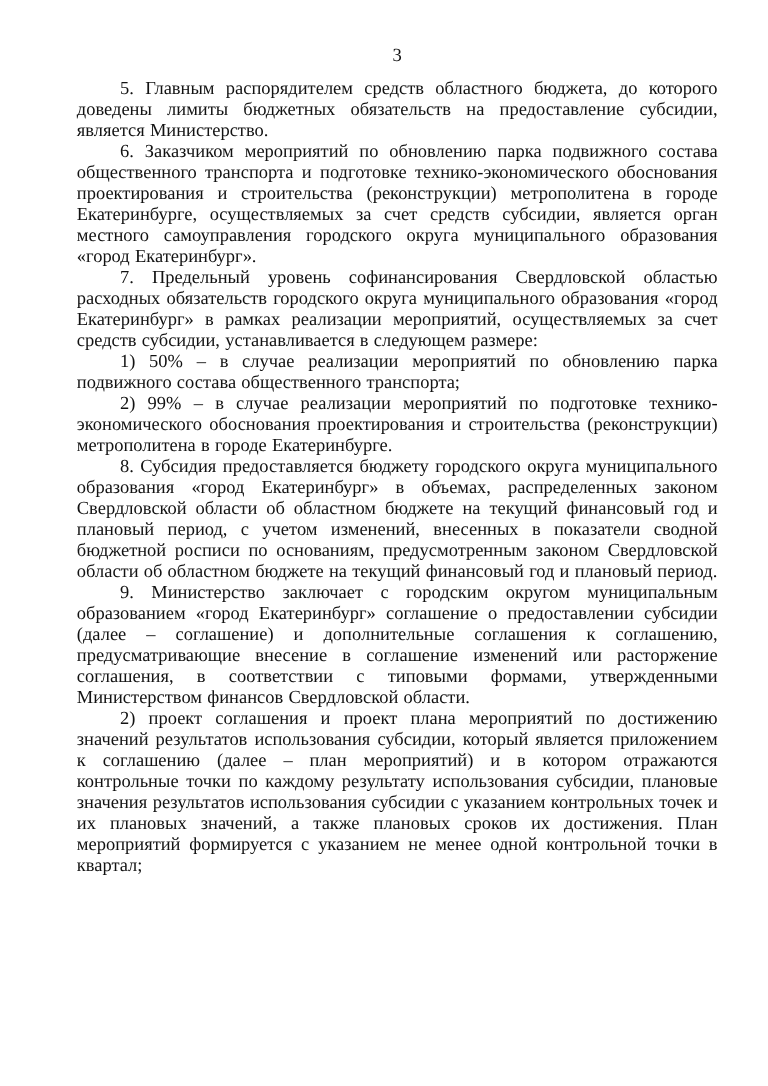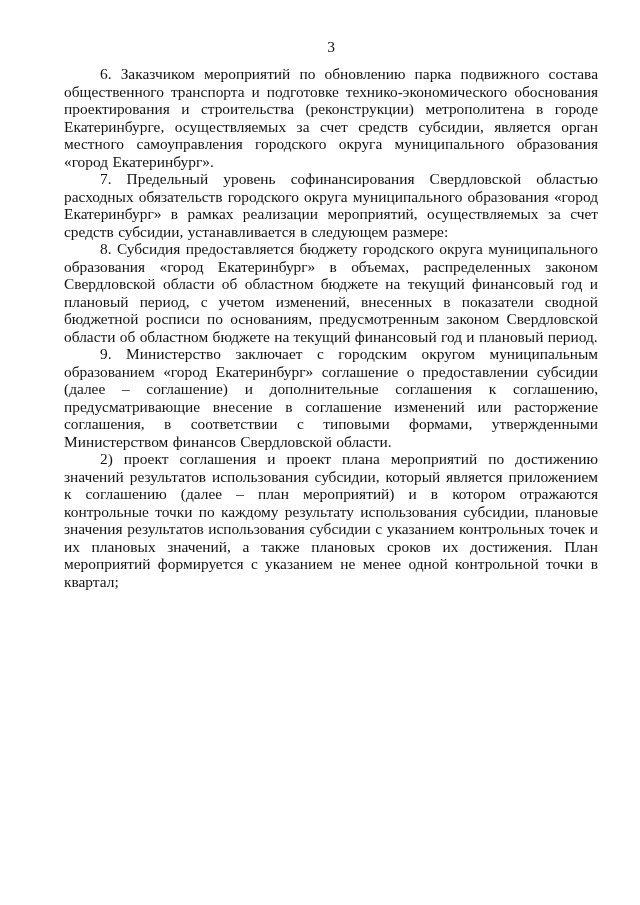--- a/index.html
+++ b/index.html
@@ -38,26 +38,29 @@
     word-spacing: 0.5px;
   }
 </style>
 </head>
 <body>
 
 <div class="page">
   <div class="content">
     <div class="page-number">3</div>
 
+    <p class="para">5. Главным распорядителем средств областного бюджета, до которого доведены лимиты бюджетных обязательств на предоставление субсидии, является Министерство.</p>
 
     <p class="para">6. Заказчиком мероприятий по обновлению парка подвижного состава общественного транспорта и подготовке технико-экономического обоснования проектирования и строительства (реконструкции) метрополитена в городе Екатеринбурге, осуществляемых за счет средств субсидии, является орган местного самоуправления городского округа муниципального образования «город Екатеринбург».</p>
 
     <p class="para">7. Предельный уровень софинансирования Свердловской областью расходных обязательств городского округа муниципального образования «город Екатеринбург» в рамках реализации мероприятий, осуществляемых за счет средств субсидии, устанавливается в следующем размере:</p>
 
+    <p class="para">1) 50% – в случае реализации мероприятий по обновлению парка подвижного состава общественного транспорта;</p>
 
+    <p class="para">2) 99% – в случае реализации мероприятий по подготовке технико-экономического обоснования проектирования и строительства (реконструкции) метрополитена в городе Екатеринбурге.</p>
 
     <p class="para">8. Субсидия предоставляется бюджету городского округа муниципального образования «город Екатеринбург» в объемах, распределенных законом Свердловской области об областном бюджете на текущий финансовый год и плановый период, с учетом изменений, внесенных в показатели сводной бюджетной росписи по основаниям, предусмотренным законом Свердловской области об областном бюджете на текущий финансовый год и плановый период.</p>
 
     <p class="para">9. Министерство заключает с городским округом муниципальным образованием «город Екатеринбург» соглашение о предоставлении субсидии (далее – соглашение) и дополнительные соглашения к соглашению, предусматривающие внесение в соглашение изменений или расторжение соглашения, в соответствии с типовыми формами, утвержденными Министерством финансов Свердловской области.</p>
 
 
 
     <p class="para">2) проект соглашения и проект плана мероприятий по достижению значений результатов использования субсидии, который является приложением к соглашению (далее – план мероприятий) и в котором отражаются контрольные точки по каждому результату использования субсидии, плановые значения результатов использования субсидии с указанием контрольных точек и их плановых значений, а также плановых сроков их достижения. План мероприятий формируется с указанием не менее одной контрольной точки в квартал;</p>
 
   </div>

